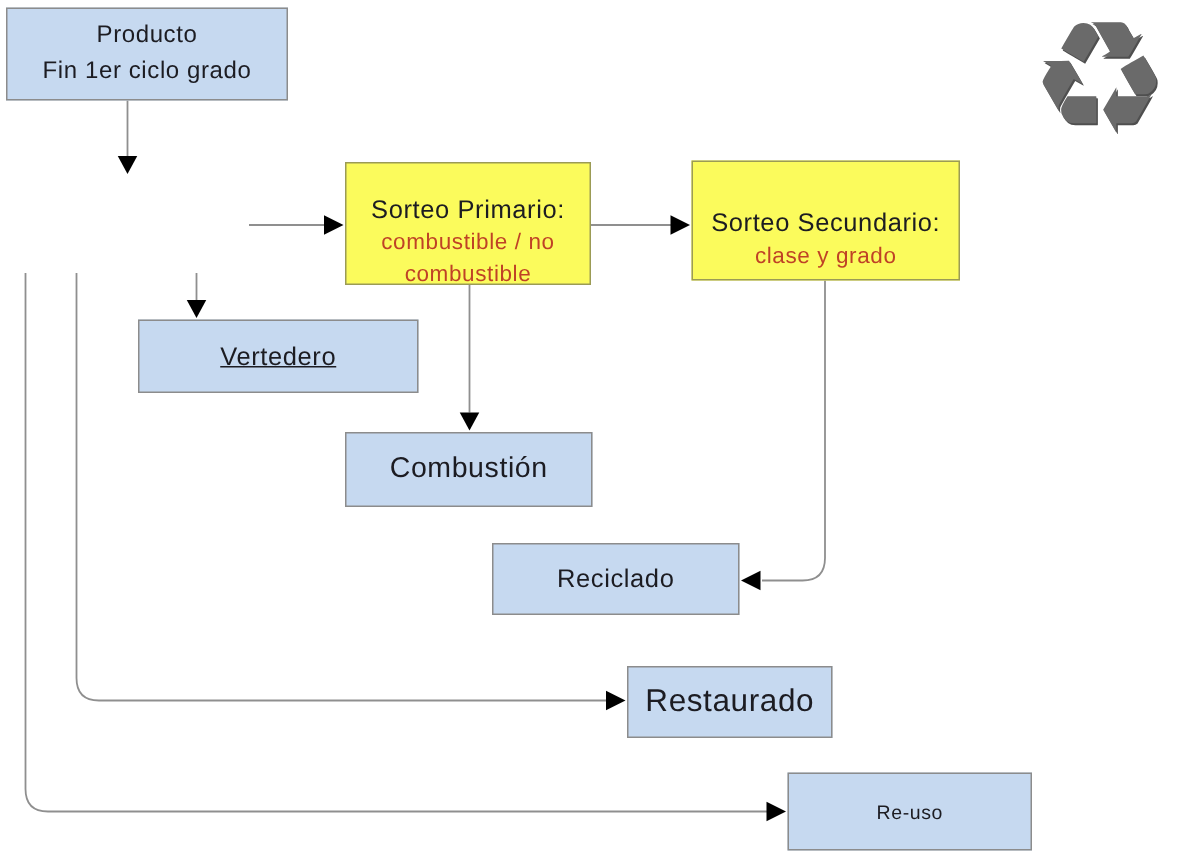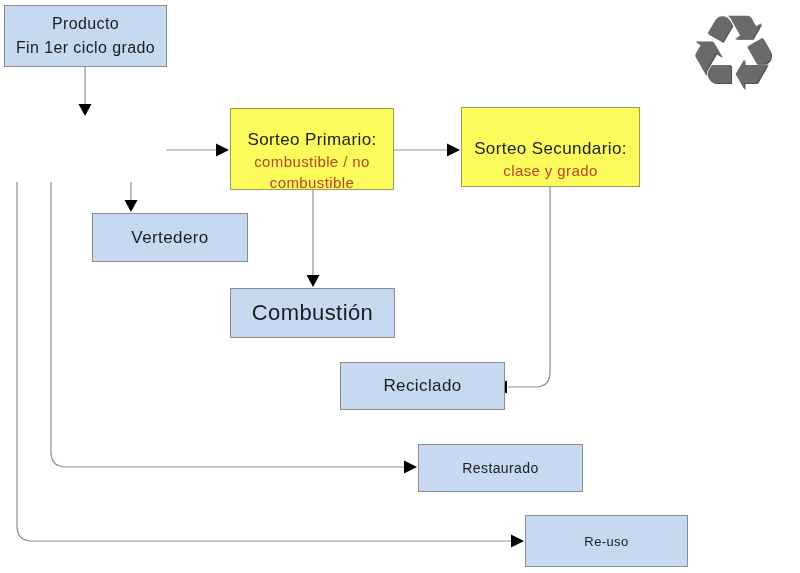--- a/index.html
+++ b/index.html
@@ -43,28 +43,28 @@
     color:var(--text_dark);
   }
   .node.yellow{
     background:var(--process_fill);
     border:1px solid var(--process_border);
   }
   .node.blue{
     background:var(--item_fill);
     border:1px solid var(--item_border);
   }
-  .producto      {left:4px;   top:5px;   width:163px; height:62px; font-size:16px; line-height:24px;text-align:center;}
+  .producto      {left:4px;   top:5px;   width:188px; height:62px; font-size:16px; line-height:24px;text-align:center;}
   .recoleccion   {left:3px;   top:116px; width:163px; height:66px; font-size:19px;}
   .sorteo-primario   {left:230px; top:108px; width:164px; height:82px;}
   .sorteo-secundario {left:461px; top:107px; width:179px; height:80px;}
-  .vertedero     {left:92px;  top:213px; width:156px; height:49px; font-size:17px;}
-  .combustion    {left:230px; top:288px; width:165px; height:50px; font-size:22px;}
-  .reciclado     {left:328px; top:362px; width:165px; height:48px; font-size:17px;margin-left:12px;}
-  .restaurado    {left:418px; top:444px; width:165px; height:48px; font-size:14px;}
+  .vertedero     {left:92px;  top:213px; width:187px; height:49px; font-size:17px;text-decoration:underline;}
+  .combustion    {left:230px; top:288px; width:165px; height:50px; font-size:19px;}
+  .reciclado     {left:328px; top:362px; width:165px; height:48px; font-size:17px;}
+  .restaurado    {left:418px; top:444px; width:137px; height:48px; font-size:21px;}
   .reuso         {left:525px; top:515px; width:163px; height:52px; font-size:13px;}
   .node-title{font-size:17px; line-height:22px; color:var(--text_dark);margin-top:24px;}
   .node-sub{font-size:15px; line-height:21px; color:var(--accent_red); padding:0 14px;}
   .recycle{
     position:absolute;
     left:668px; top:-6px;
     width:130px; height:118px;
     display:flex; align-items:center; justify-content:center;
     font-size:104px;
     line-height:1;

